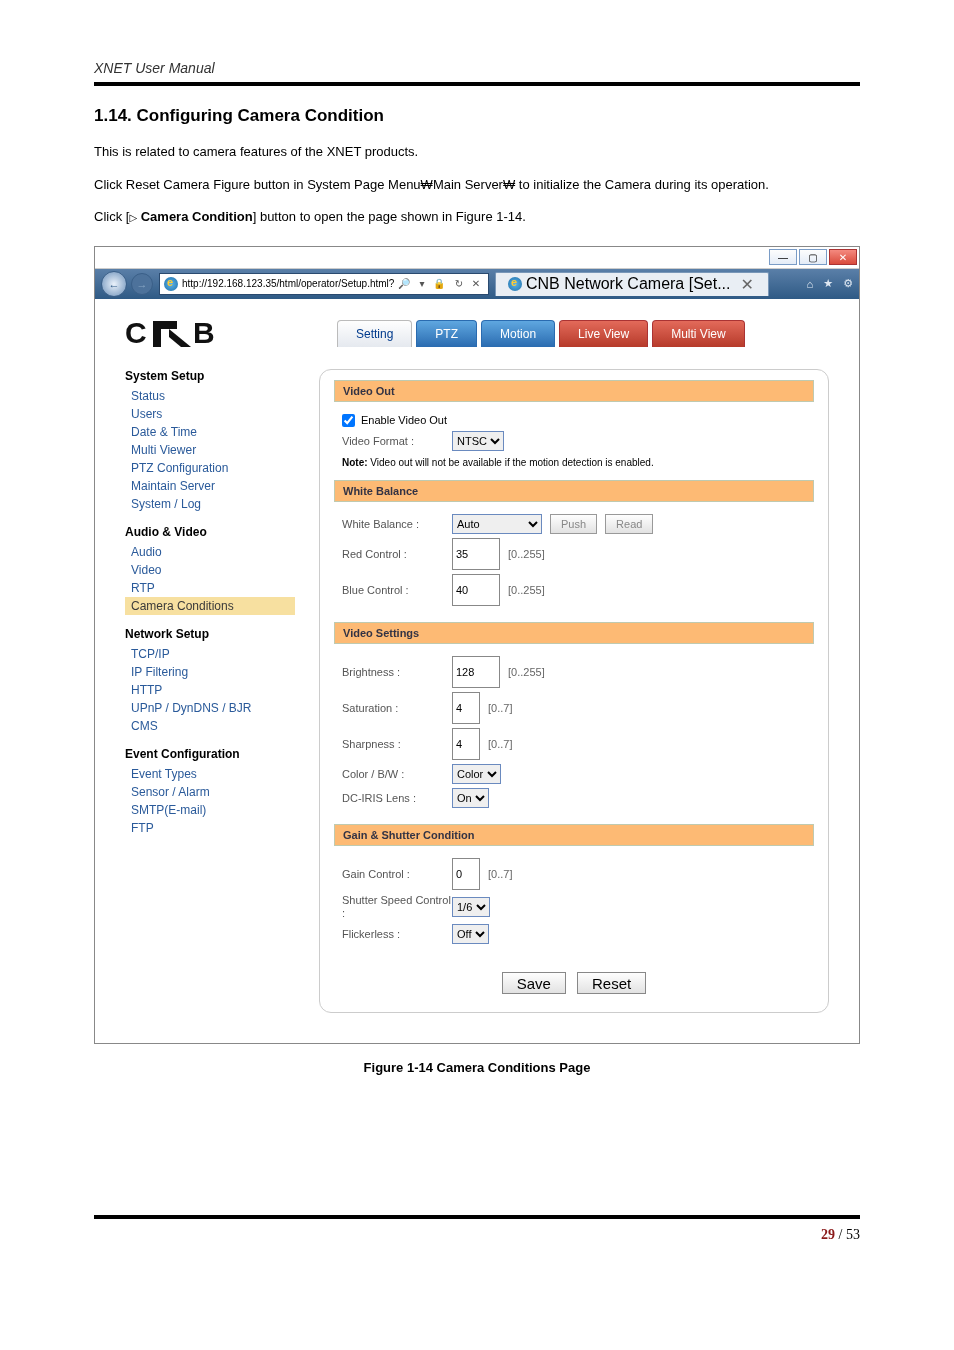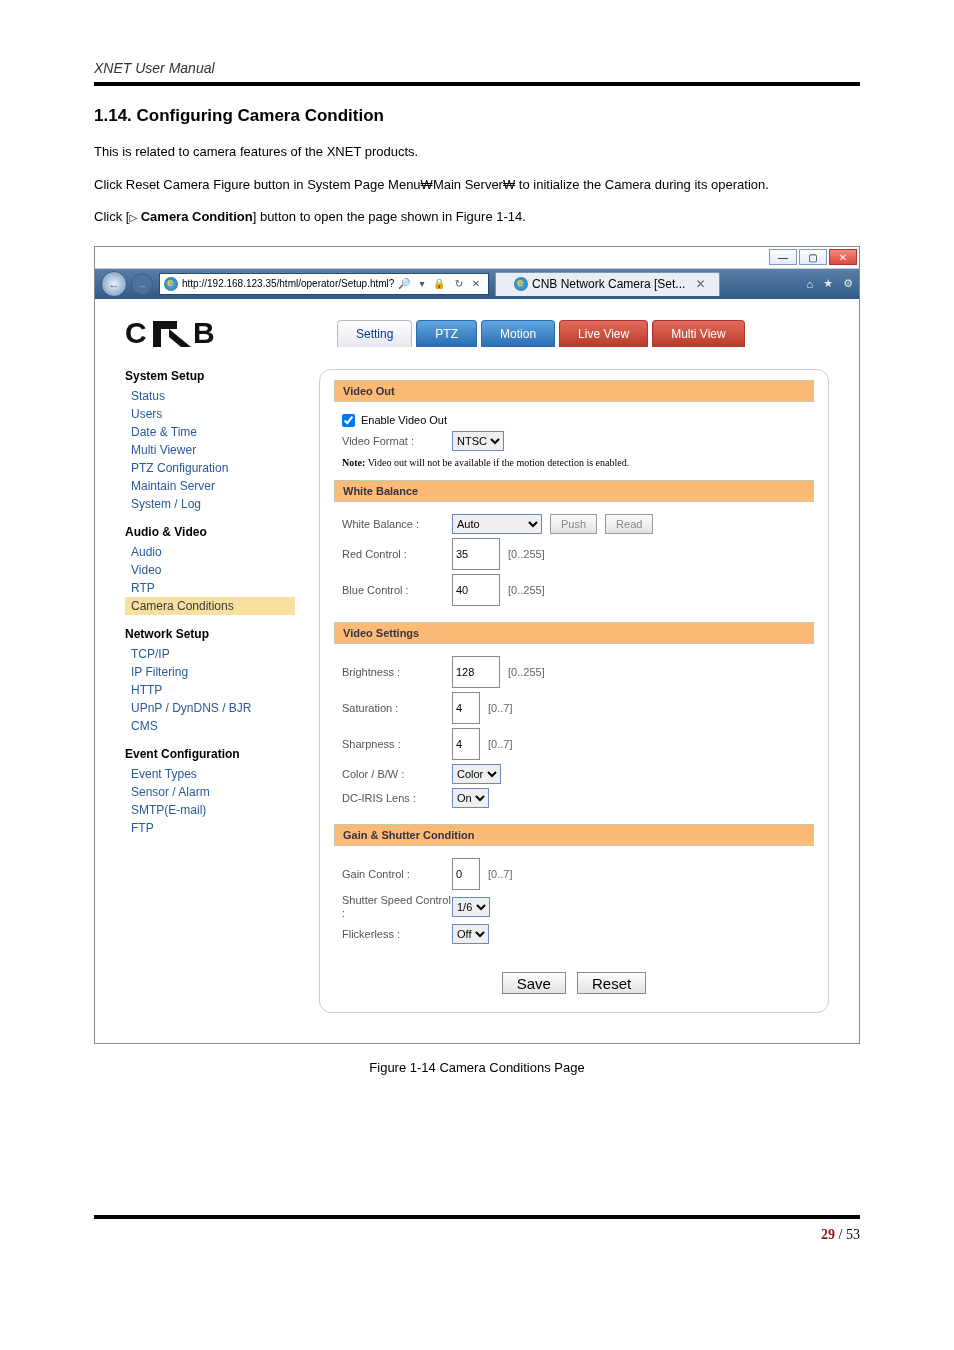--- a/index.html
+++ b/index.html
@@ -14,21 +14,21 @@
   .winbtn { width: 28px; height: 16px; border: 1px solid #7a9cc6; margin-left: 2px; display: flex; align-items: center; justify-content: center; font-size: 10px; background: linear-gradient(#fdfdfd,#e4ecf7); }
   .winbtn.close { background: linear-gradient(#f48a7f,#d94b3c); color: #fff; border-color: #a33; }
   .ie-bar { height: 30px; background: linear-gradient(#5a7fa8,#2f5a85); display: flex; align-items: center; padding: 0 6px; color: #fff; }
   .ie-back { width: 26px; height: 26px; border-radius: 50%; background: radial-gradient(#eaf2fb,#6a8fb8); border: 1px solid #3a5f88; display: flex; align-items: center; justify-content: center; color: #2f5a85; font-weight: bold; margin-right: 4px; }
   .ie-fwd { width: 22px; height: 22px; border-radius: 50%; background: #4d729b; border: 1px solid #3a5f88; display: flex; align-items: center; justify-content: center; color: #8aa8c6; margin-right: 6px; }
   .addr-box { flex: 0 0 330px; height: 22px; background: #fff; border: 1px solid #2a4a6f; display: flex; align-items: center; padding: 0 4px; color: #000; font-size: 10px; }
   .addr-ie { width: 14px; height: 14px; background: radial-gradient(#5db4e8,#1e6faa); border-radius: 50%; margin-right: 4px; display:inline-block; position:relative; }
   .addr-ie::after { content:"e"; position:absolute; left:3px; top:-1px; color:#ffcc33; font-weight:bold; font-size:11px; }
   .addr-icons { margin-left: 4px; color: #555; letter-spacing: 3px; }
   .tab-strip { flex: 1; display: flex; align-items: center; margin-left: 6px; }
-  .ie-tab { height: 24px; background: #e9eef4; border: 1px solid #7997b8; border-bottom: none; padding: 0 14px 0 18px; display: flex; align-items: center; color: #000; font-size: 12px; border-radius: 2px 2px 0 0; }
+  .ie-tab { height: 24px; background: #e9eef4; border: 1px solid #7997b8; border-bottom: none; padding: 0 14px 0 12px; display: flex; align-items: center; color: #000; font-size: 16px; border-radius: 2px 2px 0 0; }
   .ie-tab .x { margin-left: 10px; color: #666; }
   .ie-right { margin-left: auto; display: flex; align-items: center; gap: 10px; color: #dfe8f2; }
   .page-area { background: #fff; padding: 18px 30px 30px 30px; min-height: 700px; }
   .topbar { display: flex; align-items: center; margin-bottom: 18px; }
   .brand { width: 212px; }
   .brand svg { display:block; }
   .tabrow { display: flex; gap: 4px; }
   .mtab { padding: 6px 18px; border: 1px solid #bbb; border-bottom: none; font-size: 12px; font-weight: normal; color: #003a8c; background: linear-gradient(#fefefe,#e5e9ef); border-radius: 4px 4px 0 0; cursor: pointer; }
   .mtab.blue { background: linear-gradient(#5fa7e0,#2a6bb0); color: #fff; border-color: #2a6bb0; }
   .mtab.red { background: linear-gradient(#e36a5a,#b63a2a); color: #fff; border-color: #a33; }
@@ -40,27 +40,27 @@
   .side-i.sel { background: #f7e0a0; color: #3a3a3a; }
   .content { flex: 1; border: 1px solid #ccc; border-radius: 12px; padding: 10px 14px 18px 14px; font-size: 11px; background: #fff; }
   .panel-h { background: #fdba74; font-weight: bold; padding: 4px 8px; border: 1px solid #bfcab0; font-size: 11px; color: #334; }
   .panel-b { padding: 8px 8px 12px 8px; }
   .row { display: flex; align-items: center; margin: 4px 0; }
   .row label, .row .lbl { width: 110px; color: #555; }
   .row input[type=text] { width: 48px; height: 18px; border: 1px solid #888; padding: 15px 3px; font-size: 11px; }
   .row .wide { width: 90px; }
   .row select { height: 20px; border: 1px solid #6a8abf; font-size: 11px; }
   .range { color: #666; margin-left: 8px; }
-  .note { font-size: 10px; margin-top: 6px; font-family: Liberation Serif, serif; }
+  .note { font-size: 10px; margin-top: 6px; }
   .note b { color: #000; }
   .dbtn { height: 20px; padding: 0 10px; border: 1px solid #999; background: linear-gradient(#fefefe,#e2e2e2); font-size: 11px; margin-left: 8px; color: #888; }
   .btnrow { text-align: center; margin-top: 12px; }
   .abtn { height: 22px; padding: 0 14px; border: 1px solid #888; background: linear-gradient(#fefefe,#e2e2e2); font-size: 15px; margin: 0 4px; cursor: pointer; }
   .cb { width: 13px; height: 13px; margin-right: 6px; }
-  .fig-caption { font-family: Verdana, Arial, sans-serif; font-size: 13px; font-weight: normal; text-align: center; margin-top: 16px; }
+  .fig-caption { font-family: Verdana, Arial, sans-serif; font-size: 13px; font-weight: bold; text-align: center; margin-top: 16px; }
   .footer-rule { border: none; border-top: 4px solid #000; margin-top: 140px; margin-bottom: 8px; }
   .page-num { text-align: right; font-family: "Times New Roman", serif; font-size: 14px; }
   .page-num .cur { color: #8b1a1a; font-weight: bold; }
   .tri { font-size: 10px; }
 </style>
 </head>
 <body>
 
 <div class="doc-header">XNET User Manual</div>
 <hr class="hr-thick">

